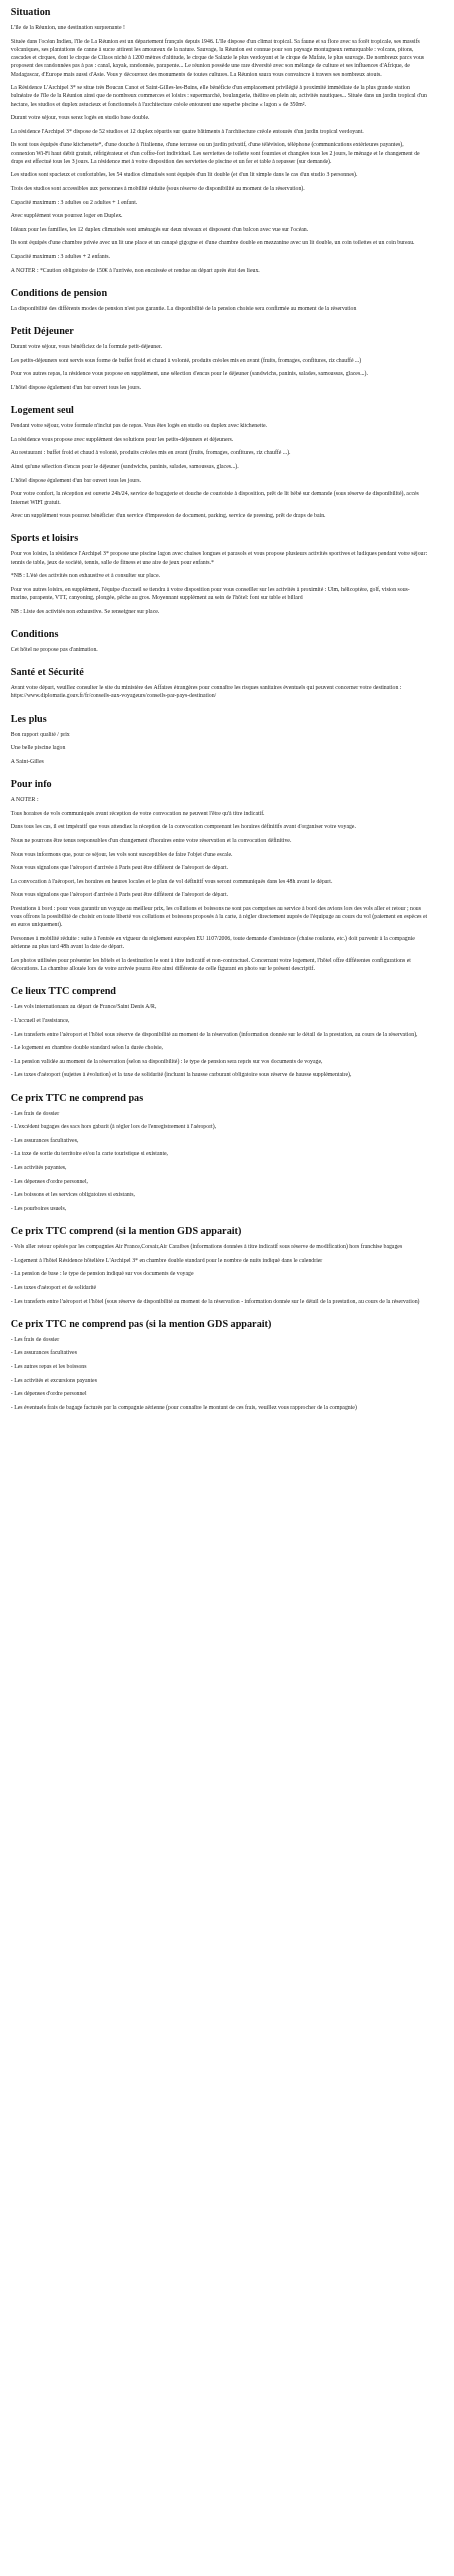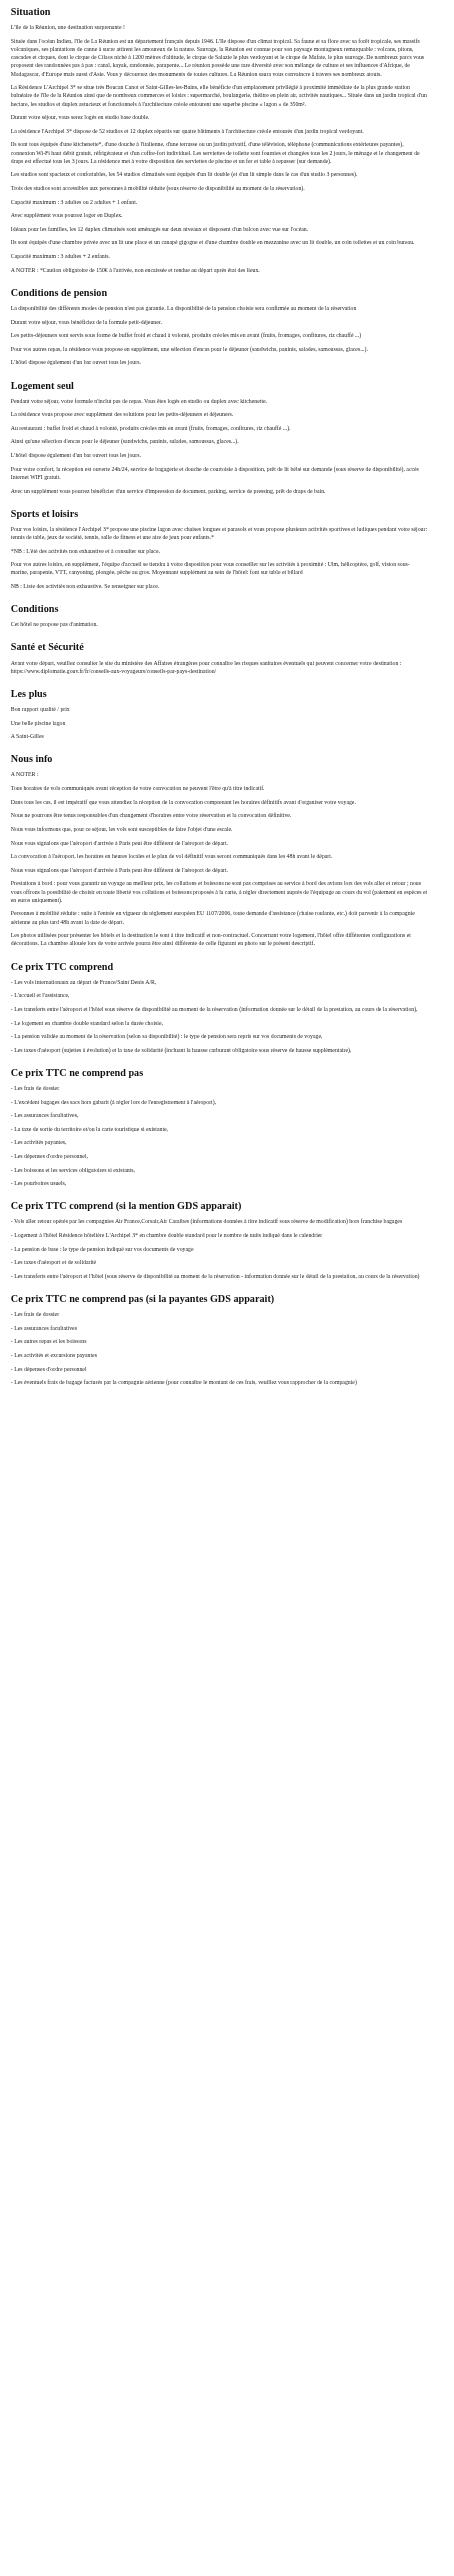--- a/index.html
+++ b/index.html
@@ -45,20 +45,21 @@
     <p>Les studios sont spacieux et confortables, les 54 studios climatisés sont équipés d'un lit double (et d'un lit simple dans le cas d'un studio 3 personnes).</p>
     <p>Trois des studios sont accessibles aux personnes à mobilité réduite (sous réserve de disponibilité au moment de la réservation).</p>
     <p>Capacité maximum : 3 adultes ou 2 adultes + 1 enfant.</p>
     <p>Avec supplément vous pourrez loger en Duplex.</p>
     <p>Idéaux pour les familles, les 12 duplex climatisés sont aménagés sur deux niveaux et disposent d'un balcon avec vue sur l'océan.</p>
     <p>Ils sont équipés d'une chambre privée avec un lit une place et un canapé gigogne et d'une chambre double en mezzanine avec un lit double, un coin toilettes et un coin bureau.</p>
     <p>Capacité maximum : 3 adultes + 2 enfants.</p>
     <p>A NOTER : *Caution obligatoire de 150€ à l'arrivée, non encaissée et rendue au départ après état des lieux.</p>
     <h1 class="sec">Conditions de pension</h1>
     <p>La disponibilité des différents modes de pension n'est pas garantie. La disponibilité de la pension choisie sera confirmée au moment de la réservation</p>
+    <h1 class="sec">Petit Déjeuner</h1>
     <p>Durant votre séjour, vous bénéficiez de la formule petit-déjeuner.</p>
     <p>Les petits-déjeuners sont servis sous forme de buffet froid et chaud à volonté, produits créoles mis en avant (fruits, fromages, confitures, riz chauffé ...)</p>
     <p>Pour vos autres repas, la résidence vous propose en supplément, une sélection d'encas pour le déjeuner (sandwichs, paninis, salades, samoussas, glaces...).</p>
     <p>L'hôtel dispose également d'un bar ouvert tous les jours.</p>
     <h1 class="sec">Logement seul</h1>
     <p>Pendant votre séjour, votre formule n'inclut pas de repas. Vous êtes logés en studio ou duplex avec kitchenette.</p>
     <p>La résidence vous propose avec supplément des solutions pour les petits-déjeuners et déjeuners.</p>
     <p>Au restaurant : buffet froid et chaud à volonté, produits créoles mis en avant (fruits, fromages, confitures, riz chauffé ...).</p>
     <p>Ainsi qu'une sélection d'encas pour le déjeuner (sandwichs, paninis, salades, samoussas, glaces...).</p>
     <p>L'hôtel dispose également d'un bar ouvert tous les jours.</p>
@@ -70,33 +71,33 @@
     <p>Pour vos autres loisirs, en supplément, l'équipe d'accueil se tiendra à votre disposition pour vous conseiller sur les activités à proximité : Ulm, hélicoptère, golf, vision sous-marine, parapente, VTT, canyoning, plongée, pêche au gros. Moyennant supplément au sein de l'hôtel: font sur table et billard</p>
     <p>NB : Liste des activités non exhaustive. Se renseigner sur place.</p>
     <h1 class="sec">Conditions</h1>
     <p>Cet hôtel ne propose pas d'animation.</p>
     <h1 class="sec">Santé et Sécurité</h1>
     <p>Avant votre départ, veuillez consulter le site du ministère des Affaires étrangères pour connaître les risques sanitaires éventuels qui peuvent concerner votre destination : https://www.diplomatie.gouv.fr/fr/conseils-aux-voyageurs/conseils-par-pays-destination/</p>
     <h1 class="sec">Les plus</h1>
     <p>Bon rapport qualité / prix</p>
     <p>Une belle piscine lagon</p>
     <p>A Saint-Gilles</p>
-    <h1 class="sec">Nous info</h1>
+    <h1 class="sec">Pour info</h1>
     <p>A NOTER :</p>
     <p>Tous horaires de vols communiqués avant réception de votre convocation ne peuvent l'être qu'à titre indicatif.</p>
     <p>Dans tous les cas, il est impératif que vous attendiez la réception de la convocation comprenant les horaires définitifs avant d'organiser votre voyage.</p>
     <p>Nous ne pourrons être tenus responsables d'un changement d'horaires entre votre réservation et la convocation définitive.</p>
     <p>Nous vous informons que, pour ce séjour, les vols sont susceptibles de faire l'objet d'une escale.</p>
     <p>Nous vous signalons que l'aéroport d'arrivée à Paris peut être différent de l'aéroport de départ.</p>
     <p>La convocation à l'aéroport, les horaires en heures locales et le plan de vol définitif vous seront communiqués dans les 48h avant le départ.</p>
     <p>Nous vous signalons que l'aéroport d'arrivée à Paris peut être différent de l'aéroport de départ.</p>
     <p>Prestations à bord : pour vous garantir un voyage au meilleur prix, les collations et boissons ne sont pas comprises au service à bord des avions lors des vols aller et retour ; nous vous offrons la possibilité de choisir en toute liberté vos collations et boissons proposés à la carte, à régler directement auprès de l'équipage au cours du vol (paiement en espèces et en euros uniquement).</p>
     <p>Personnes à mobilité réduite : suite à l'entrée en vigueur du règlement européen EU 1107/2006, toute demande d'assistance (chaise roulante, etc.) doit parvenir à la compagnie aérienne au plus tard 48h avant la date de départ.</p>
     <p>Les photos utilisées pour présenter les hôtels et la destination le sont à titre indicatif et non-contractuel. Concernant votre logement, l'hôtel offre différentes configurations et décorations. La chambre allouée lors de votre arrivée pourra être ainsi différente de celle figurant en photo sur le présent descriptif.</p>
-    <h1 class="sec">Ce prix TTC comprend</h1>
+    <h1 class="sec">Ce lieux TTC comprend</h1>
     <p>- Les vols internationaux au départ de France/Saint Denis A/R,</p>
     <p>- L'accueil et l'assistance,</p>
     <p>- Les transferts entre l'aéroport et l'hôtel sous réserve de disponibilité au moment de la réservation (information donnée sur le détail de la prestation, au cours de la réservation),</p>
     <p>- Le logement en chambre double standard selon la durée choisie,</p>
     <p>- La pension validée au moment de la réservation (selon sa disponibilité) : le type de pension sera repris sur vos documents de voyage,</p>
     <p>- Les taxes d'aéroport (sujettes à évolution) et la taxe de solidarité (incluant la hausse carburant obligatoire sous réserve de hausse supplémentaire),</p>
     <h1 class="sec">Ce prix TTC ne comprend pas</h1>
     <p>- Les frais de dossier</p>
     <p>- L'excédent bagages des sacs hors gabarit (à régler lors de l'enregistrement à l'aéroport),</p>
     <p>- Les assurances facultatives,</p>
@@ -104,21 +105,21 @@
     <p>- Les activités payantes,</p>
     <p>- Les dépenses d'ordre personnel,</p>
     <p>- Les boissons et les services obligatoires si existants,</p>
     <p>- Les pourboires usuels,</p>
     <h1 class="sec">Ce prix TTC comprend (si la mention GDS apparait)</h1>
     <p>- Vols aller retour opérés par les compagnies Air France,Corsair,Air Caraibes (informations données à titre indicatif sous réserve de modification) hors franchise bagages</p>
     <p>- Logement à l'hôtel Résidence hôtelière L'Archipel 3* en chambre double standard pour le nombre de nuits indiqué dans le calendrier</p>
     <p>- La pension de base : le type de pension indiqué sur vos documents de voyage</p>
     <p>- Les taxes d'aéroport et de solidarité</p>
     <p>- Les transferts entre l'aéroport et l'hôtel (sous réserve de disponibilité au moment de la réservation - information donnée sur le détail de la prestation, au cours de la réservation)</p>
-    <h1 class="sec">Ce prix TTC ne comprend pas (si la payantes GDS apparait)</h1>
+    <h1 class="sec">Ce prix TTC ne comprend pas (si la mention GDS apparait)</h1>
     <p>- Les frais de dossier</p>
     <p>- Les assurances facultatives</p>
     <p>- Les autres repas et les boissons</p>
     <p>- Les activités et excursions payantes</p>
     <p>- Les dépenses d'ordre personnel</p>
     <p>- Les éventuels frais de bagage facturés par la compagnie aérienne (pour connaître le montant de ces frais, veuillez vous rapprocher de la compagnie)</p>
   </div>
 
 
 </body></html>

